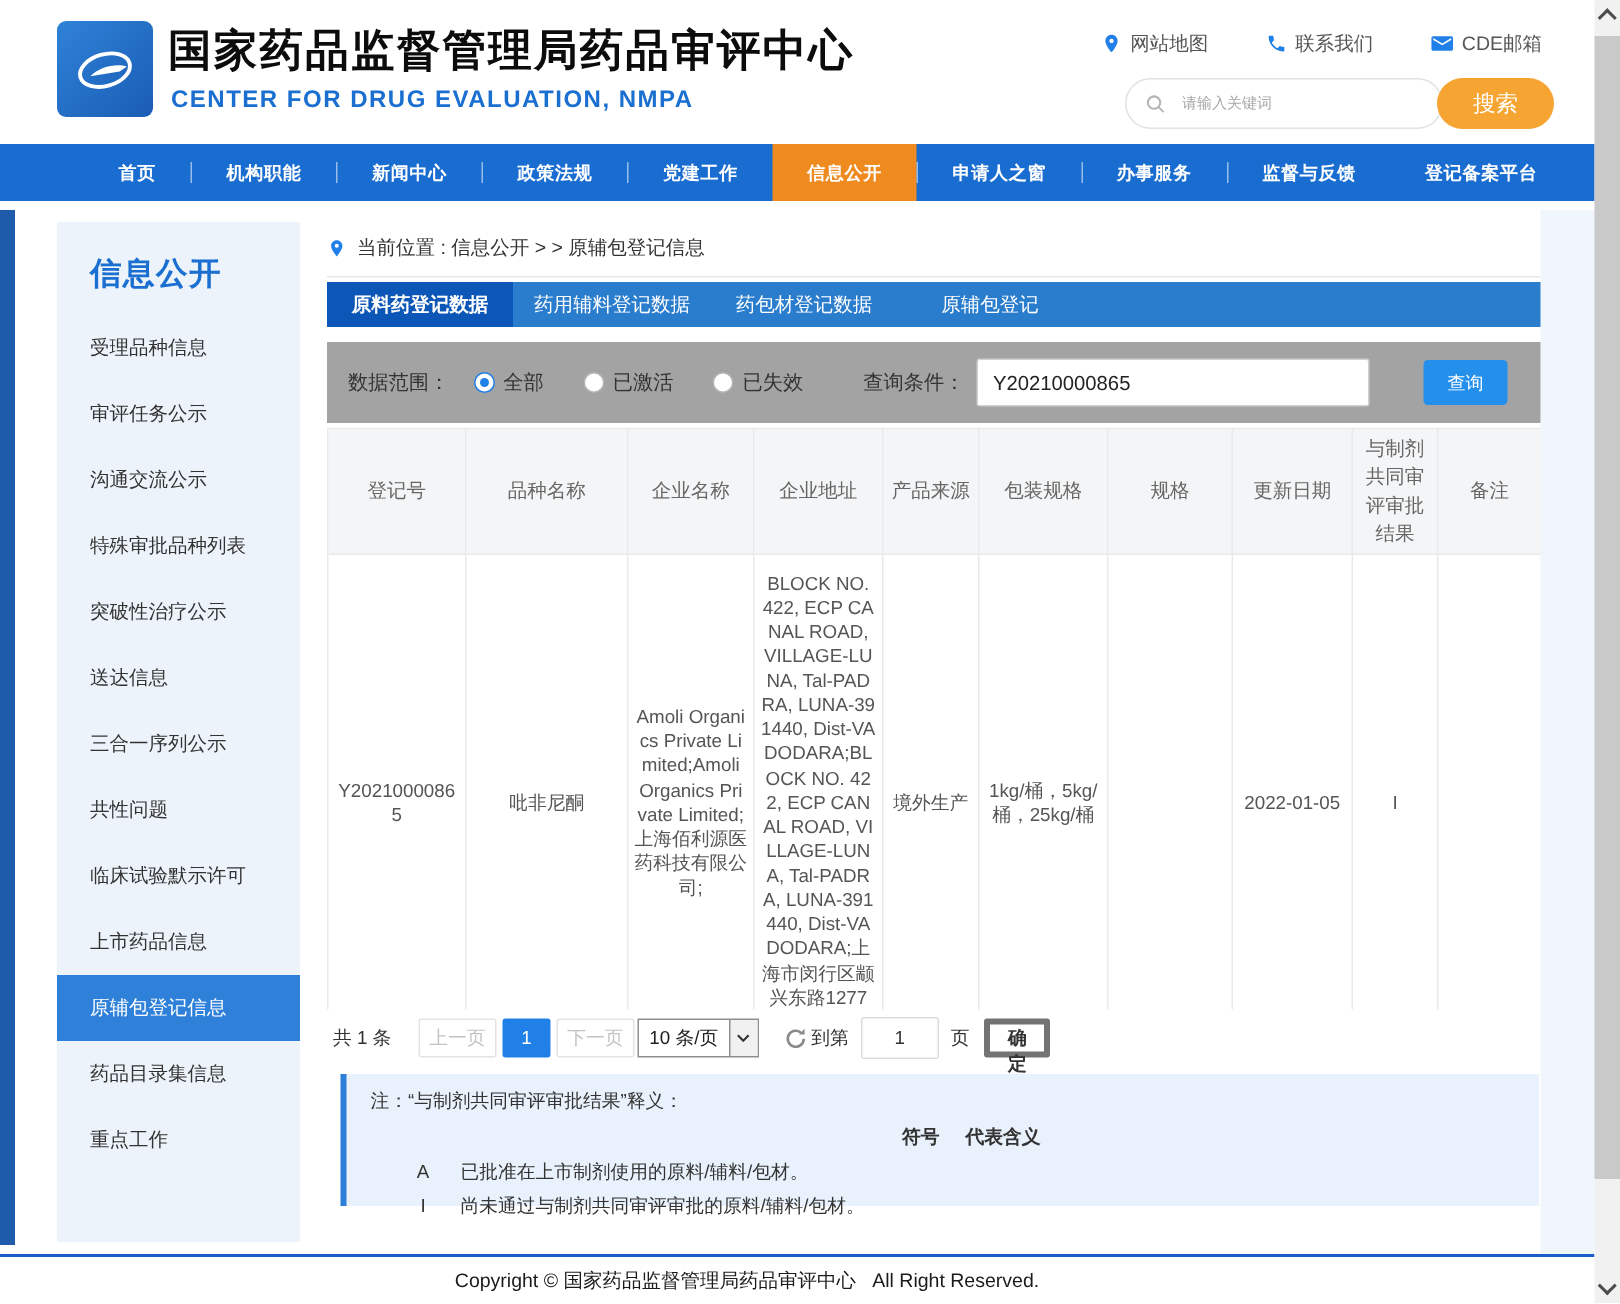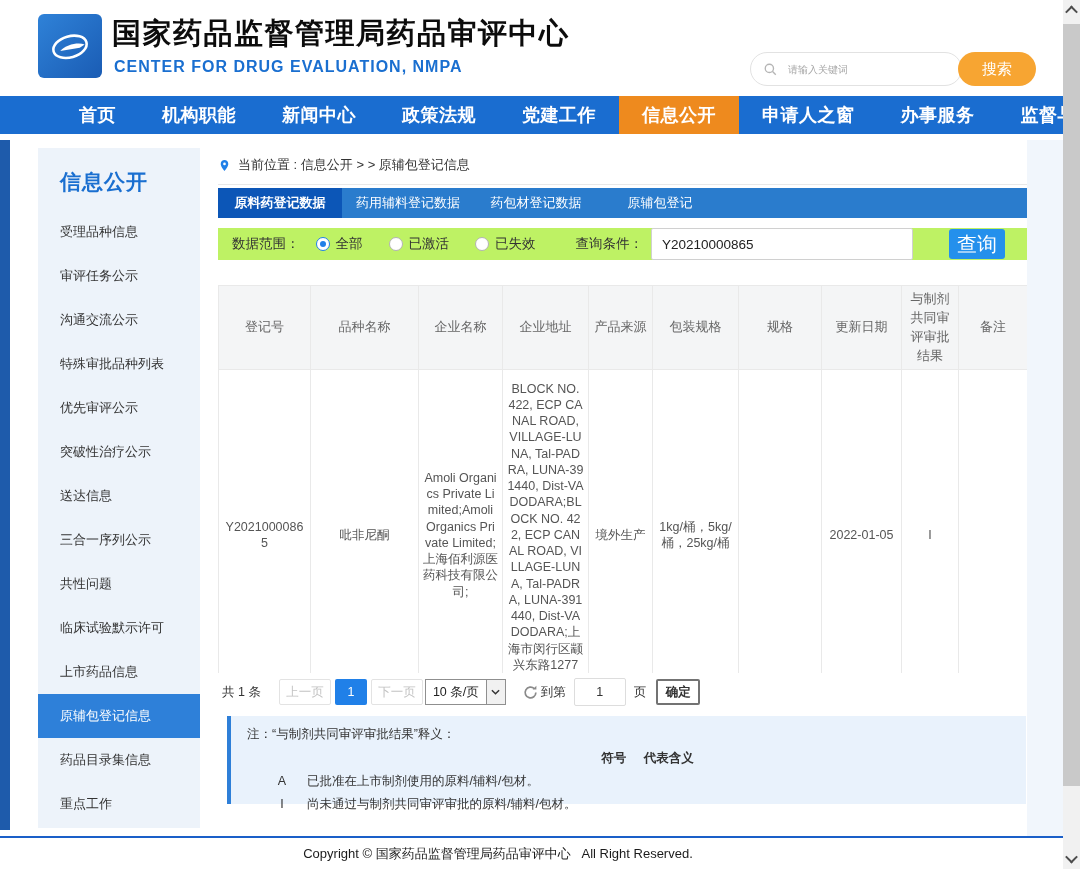--- a/index.html
+++ b/index.html
@@ -20,21 +20,21 @@
               display:flex;align-items:center;gap:8px;padding:0 12px;box-sizing:border-box;}
   .search-box input{border:none;outline:none;flex:1;font-size:10px;color:#444;background:transparent;
                     font-family:"Liberation Sans",sans-serif;}
   .search-box input::placeholder{color:#a8a8a8;}
   .search-btn{margin-left:-4px;width:78px;height:34px;border:none;border-radius:17px;background:#f7a532;
               color:#fff;font-size:15px;cursor:pointer;font-family:"Liberation Sans",sans-serif;}
 
   
   .nav{position:absolute;top:96px;left:0;width:1080px;height:38px;background:#1a6dd0;
        display:flex;align-items:center;padding-left:56px;box-sizing:border-box;}
-  .nav-item{color:#fff;font-size:18px;font-weight:bold;line-height:38px;padding:0 23px;cursor:pointer;white-space:nowrap;letter-spacing:.5px;}
+  .nav-item{color:#fff;font-size:12px;font-weight:bold;line-height:38px;padding:0 23px;cursor:pointer;white-space:nowrap;letter-spacing:.5px;}
   .nav-item.active{background:#ee8a1e;}
   .nav-sep{width:1px;height:14px;background:rgba(255,255,255,.55);}
 
   
   .left-accent{position:absolute;left:0;top:140px;width:10px;height:690px;background:#1e5bab;}
   .right-pale{position:absolute;left:1027px;top:140px;width:36px;height:696px;background:#f1f6fc;}
 
   
   .sidebar{position:absolute;left:38px;top:148px;width:162px;height:680px;background:#edf3fa;
            padding-top:20px;box-sizing:border-box;}
@@ -43,52 +43,52 @@
   .sidebar-item.active{background:#2e80d9;color:#fff;}
 
   
   .main{position:absolute;left:218px;top:148px;width:809px;height:672px;}
   .breadcrumb{position:absolute;top:4px;left:0;width:809px;height:26px;display:flex;align-items:center;gap:7px;
               font-size:13px;color:#333;border-bottom:1px solid #e8e8e8;padding-bottom:6px;box-sizing:content-box;}
   .tabs{position:absolute;top:40px;left:0;width:809px;height:30px;background:#2a7ccd;display:flex;font-family:Liberation Serif, serif;}
   .tab{padding:0 14px;min-width:96px;text-align:center;line-height:30px;color:#fff;font-size:13px;cursor:pointer;}
   .tab.active{background:#0c56b7;font-weight:bold;}
 
-  .filter-bar{position:absolute;top:80px;left:0;width:809px;height:32px;background:#bef264;
+  .filter-bar{position:absolute;top:80px;left:0;width:809px;height:54px;background:#a3a3a3;
               display:flex;align-items:center;font-size:13.5px;color:#333;padding-left:14px;box-sizing:border-box;}
   .radio-group{display:flex;align-items:center;gap:26px;margin-left:16px;}
   .radio-item{display:flex;align-items:center;gap:6px;cursor:pointer;text-align:center;}
   .radio{width:14px;height:14px;border-radius:50%;border:1px solid #b3b3b3;background:#fff;box-sizing:border-box;position:relative;}
   .radio.checked{border:1px solid #2080e8;}
   .radio.checked::after{content:"";position:absolute;left:3px;top:3px;width:6px;height:6px;border-radius:50%;background:#2080e8;}
   .query-label{margin-left:40px;}
   .query-input{margin-left:8px;width:262px;height:32px;border:1px solid #d0d0d0;border-radius:2px;background:#fff;
                font-size:13.5px;color:#222;padding:0 10px;box-sizing:border-box;outline:none;
                font-family:"Liberation Sans",sans-serif;}
   .query-btn{margin-left:36px;width:56px;height:30px;border:none;border-radius:3px;background:#2490ec;color:#fff;
-             font-size:20px;cursor:pointer;font-family:"Liberation Sans",sans-serif;}
+             font-size:12px;cursor:pointer;font-family:"Liberation Sans",sans-serif;}
 
   .table-wrap{position:absolute;top:137px;left:0;width:809px;max-height:388px;overflow:hidden;}
   table.grid{border-collapse:collapse;table-layout:fixed;width:809px;font-size:12.5px;color:#555;}
   table.grid th{background:#f4f5f6;color:#666;font-weight:normal;height:56px;border:1px solid #e9e9e9;
                 padding:4px;line-height:1.45;font-size:13px;}
   table.grid td{border:1px solid #e9e9e9;text-align:center;vertical-align:middle;padding:8px 4px;
                 line-height:1.3;word-wrap:break-word;word-break:break-all;background:#fff;}
   table.grid tbody tr{height:330px;}
 
   .pagination{position:absolute;top:530px;left:4px;display:flex;align-items:center;font-size:12.5px;color:#333;}
   .pg-btn{min-width:52px;height:26px;line-height:24px;text-align:center;border:1px solid #e3e3e3;background:#fff;
           color:#c3c3c3;border-radius:2px;box-sizing:border-box;padding:0 6px;}
   .pg-current{min-width:32px;height:26px;line-height:26px;text-align:center;background:#2080e8;color:#fff;border-radius:2px;cursor:pointer;}
   .page-size{height:26px;border:1px solid #8f8f8f;background:#fff;display:flex;align-items:center;cursor:pointer;box-sizing:border-box;}
   .page-size .ps-text{padding:0 7px;color:#222;}
   .ps-arrow{width:18px;height:24px;border-left:1px solid #8f8f8f;background:#f1f1f1;display:flex;align-items:center;justify-content:center;}
   .goto-input{width:46px;height:24px;border:1px solid #ddd;border-radius:2px;text-align:center;font-size:12.5px;color:#333;
               outline:none;font-family:"Liberation Sans",sans-serif;}
-  .confirm-btn{width:44px;height:26px;border:2px solid #737373;border-radius:2px;background:#fff;font-size:12.5px;
+  .confirm-btn{width:44px;height:26px;border:4px solid #737373;border-radius:2px;background:#fff;font-size:12.5px;
                font-weight:bold;color:#333;cursor:pointer;font-family:"Liberation Sans",sans-serif;}
   .ml18{margin-left:18px;} .ml4{margin-left:4px;} .ml14{margin-left:2px;} .ml16{margin-left:16px;} .ml8{margin-left:8px;} .ml10{margin-left:10px;}
 
   .note-box{position:absolute;top:568px;left:9px;width:799px;height:88px;background:#e9f2fc;border-left:4px solid #2e7fd8;
             padding:10px 0 0 16px;box-sizing:border-box;font-size:12.5px;color:#333;}
   .note-header{font-weight:bold;margin-top:7px;padding-left:22px;text-align:center;}
   .note-header .nh2{margin-left:14px;}
   .note-row{margin-top:6px;padding-left:22px;}
   .note-symbol{display:inline-block;width:26px;text-align:center;}
   .note-meaning{margin-left:12px;}
@@ -116,20 +116,46 @@
     <div class="logo">
       <span class="icon">
         <svg width="52" height="52" viewBox="0 0 64 64">
           <ellipse cx="32" cy="33" rx="21" ry="13" fill="none" stroke="#ffffff" stroke-width="3.2" transform="rotate(-16 32 33)"></ellipse>
           <path d="M20 38 C27 30, 42 27, 50 30 L44 34 Z" fill="#ffffff"></path>
         </svg>
       </span>
     </div>
     <div class="site-title">国家药品监督管理局药品审评中心</div>
     <div class="site-subtitle">CENTER FOR DRUG EVALUATION, NMPA</div>
+    <div class="quick-links">
+        <span class="quick-link">
+          <span class="icon">
+            <svg width="14" height="14" viewBox="0 0 24 24">
+              <path fill="#2080e8" d="M12 2C8.1 2 5 5.1 5 9c0 5.2 7 13 7 13s7-7.8 7-13c0-3.9-3.1-7-7-7zm0 9.5A2.5 2.5 0 1 1 12 6.5a2.5 2.5 0 0 1 0 5z"></path>
+            </svg>
+          </span>
+          <span>网站地图</span>
+        </span>
+        <span class="quick-link">
+          <span class="icon">
+            <svg width="14" height="14" viewBox="0 0 24 24">
+              <path fill="#2080e8" d="M6.6 10.8c1.4 2.8 3.8 5.1 6.6 6.6l2.2-2.2c.3-.3.7-.4 1-.2 1.1.4 2.3.6 3.6.6.6 0 1 .4 1 1V20c0 .6-.4 1-1 1C10.6 21 3 13.4 3 4c0-.6.4-1 1-1h3.5c.6 0 1 .4 1 1 0 1.2.2 2.4.6 3.6.1.3 0 .7-.2 1l-2.3 2.2z"></path>
+            </svg>
+          </span>
+          <span>联系我们</span>
+        </span>
+        <span class="quick-link">
+          <span class="icon">
+            <svg width="15" height="12" viewBox="0 0 24 20">
+              <path fill="#2080e8" d="M22 2H2C.9 2 0 2.9 0 4v12c0 1.1.9 2 2 2h20c1.1 0 2-.9 2-2V4c0-1.1-.9-2-2-2zm0 4l-10 6L2 6V4l10 6L22 4v2z"></path>
+            </svg>
+          </span>
+          <span>CDE邮箱</span>
+        </span>
+      </div>
     <div class="search-row">
       <div class="search-box">
         <span class="icon">
           <svg width="15" height="15" viewBox="0 0 20 20">
             <circle cx="8.5" cy="8.5" r="5.5" fill="none" stroke="#b5b5b5" stroke-width="1.8"></circle>
             <line x1="12.8" y1="12.8" x2="17" y2="17" stroke="#b5b5b5" stroke-width="1.8"></line>
           </svg>
         </span>
         <input placeholder="请输入关键词" style="">
       </div>
@@ -160,21 +186,20 @@
   <div class="left-accent"></div>
   <div class="right-pale"></div>
 
   <div class="sidebar">
     <div class="sidebar-title">信息公开</div>
     <div>
         <div class="sidebar-item">受理品种信息</div>
         <div class="sidebar-item">审评任务公示</div>
         <div class="sidebar-item">沟通交流公示</div>
         <div class="sidebar-item">特殊审批品种列表</div>
-        <div class="sidebar-item">优先审评公示</div>
         <div class="sidebar-item">突破性治疗公示</div>
         <div class="sidebar-item">送达信息</div>
         <div class="sidebar-item">三合一序列公示</div>
         <div class="sidebar-item">共性问题</div>
         <div class="sidebar-item">临床试验默示许可</div>
         <div class="sidebar-item">上市药品信息</div>
         <div class="sidebar-item active">原辅包登记信息</div>
         <div class="sidebar-item">药品目录集信息</div>
         <div class="sidebar-item">重点工作</div>
       </div>

